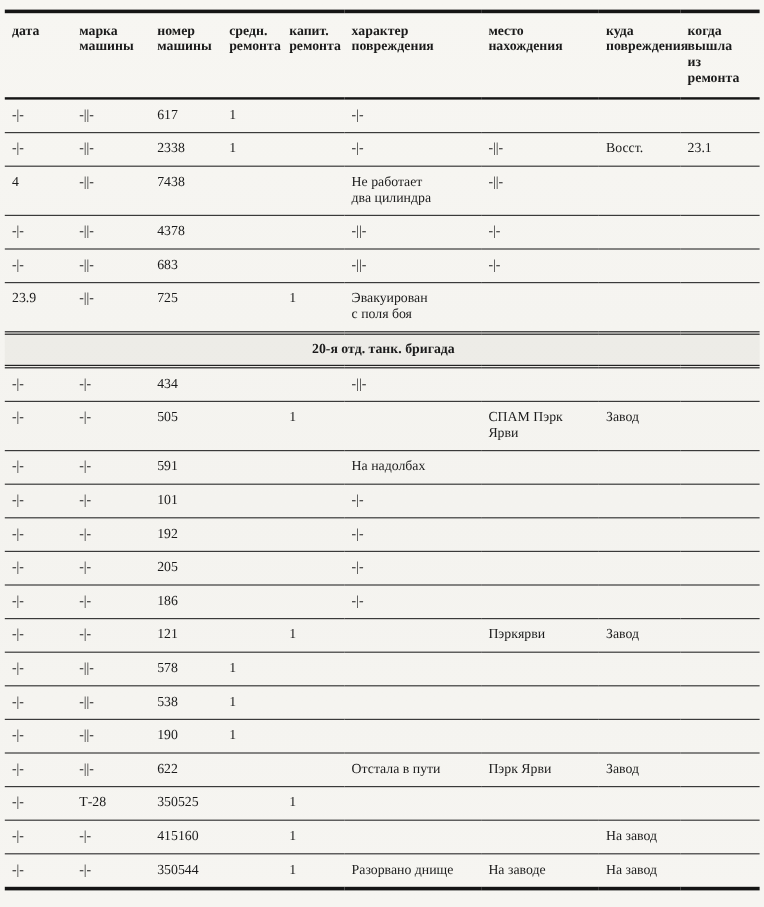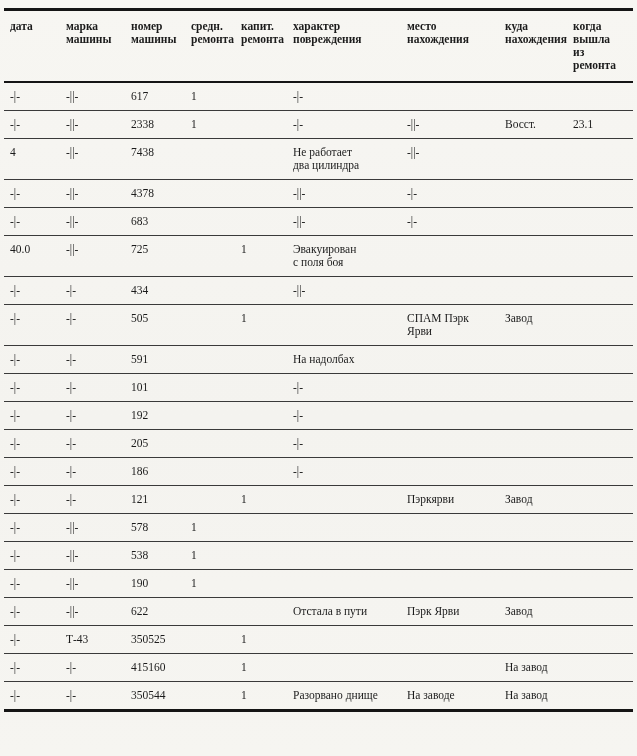--- a/index.html
+++ b/index.html
@@ -90,21 +90,21 @@
 машины</th>
           <th>средн.
 ремонта</th>
           <th>капит.
 ремонта</th>
           <th>характер
 повреждения</th>
           <th>место
 нахождения</th>
           <th>куда
-нахождения</th>
+повреждения</th>
           <th>когда вышла
 из ремонта</th>
         </tr>
       </thead>
     <tbody id="report-body">
         <tr class="data-row">
           <td>-|-</td>
           <td>-||-</td>
           <td>617</td>
           <td>1</td>
@@ -153,30 +153,33 @@
           <td>-||-</td>
           <td>683</td>
           <td></td>
           <td></td>
           <td>-||-</td>
           <td>-|-</td>
           <td></td>
           <td></td>
         </tr>
         <tr class="data-row">
-          <td>40.0</td>
+          <td>23.9</td>
           <td>-||-</td>
           <td>725</td>
           <td></td>
           <td>1</td>
           <td>Эвакуирован
 с поля боя</td>
           <td></td>
           <td></td>
           <td></td>
+        </tr>
+        <tr class="section-row">
+          <td colspan="9">20-я отд. танк. бригада</td>
         </tr>
         <tr class="data-row">
           <td>-|-</td>
           <td>-|-</td>
           <td>434</td>
           <td></td>
           <td></td>
           <td>-||-</td>
           <td></td>
           <td></td>
@@ -299,21 +302,21 @@
           <td>622</td>
           <td></td>
           <td></td>
           <td>Отстала в пути</td>
           <td>Пэрк Ярви</td>
           <td>Завод</td>
           <td></td>
         </tr>
         <tr class="data-row">
           <td>-|-</td>
-          <td>Т-43</td>
+          <td>Т-28</td>
           <td>350525</td>
           <td></td>
           <td>1</td>
           <td></td>
           <td></td>
           <td></td>
           <td></td>
         </tr>
         <tr class="data-row">
           <td>-|-</td>

